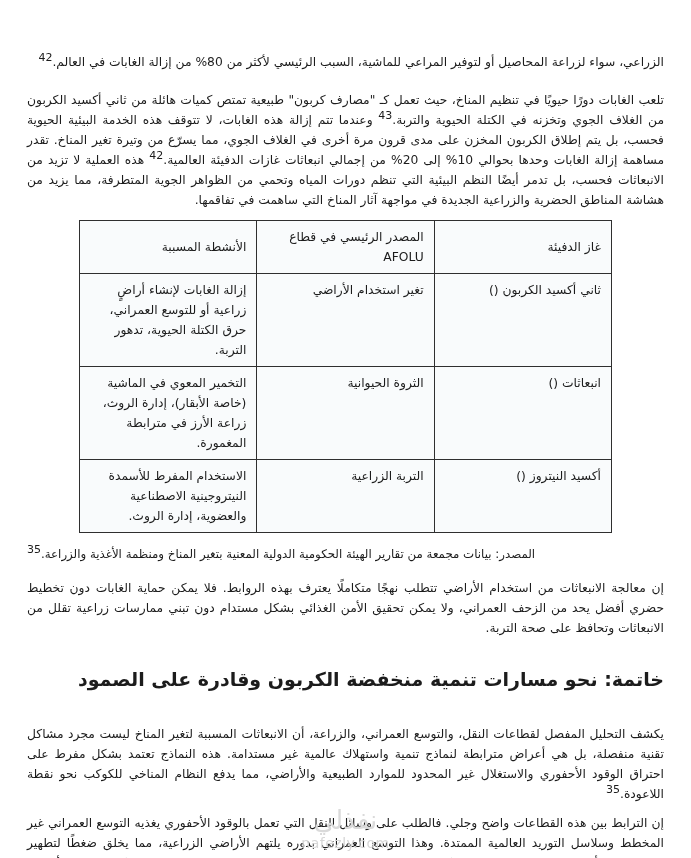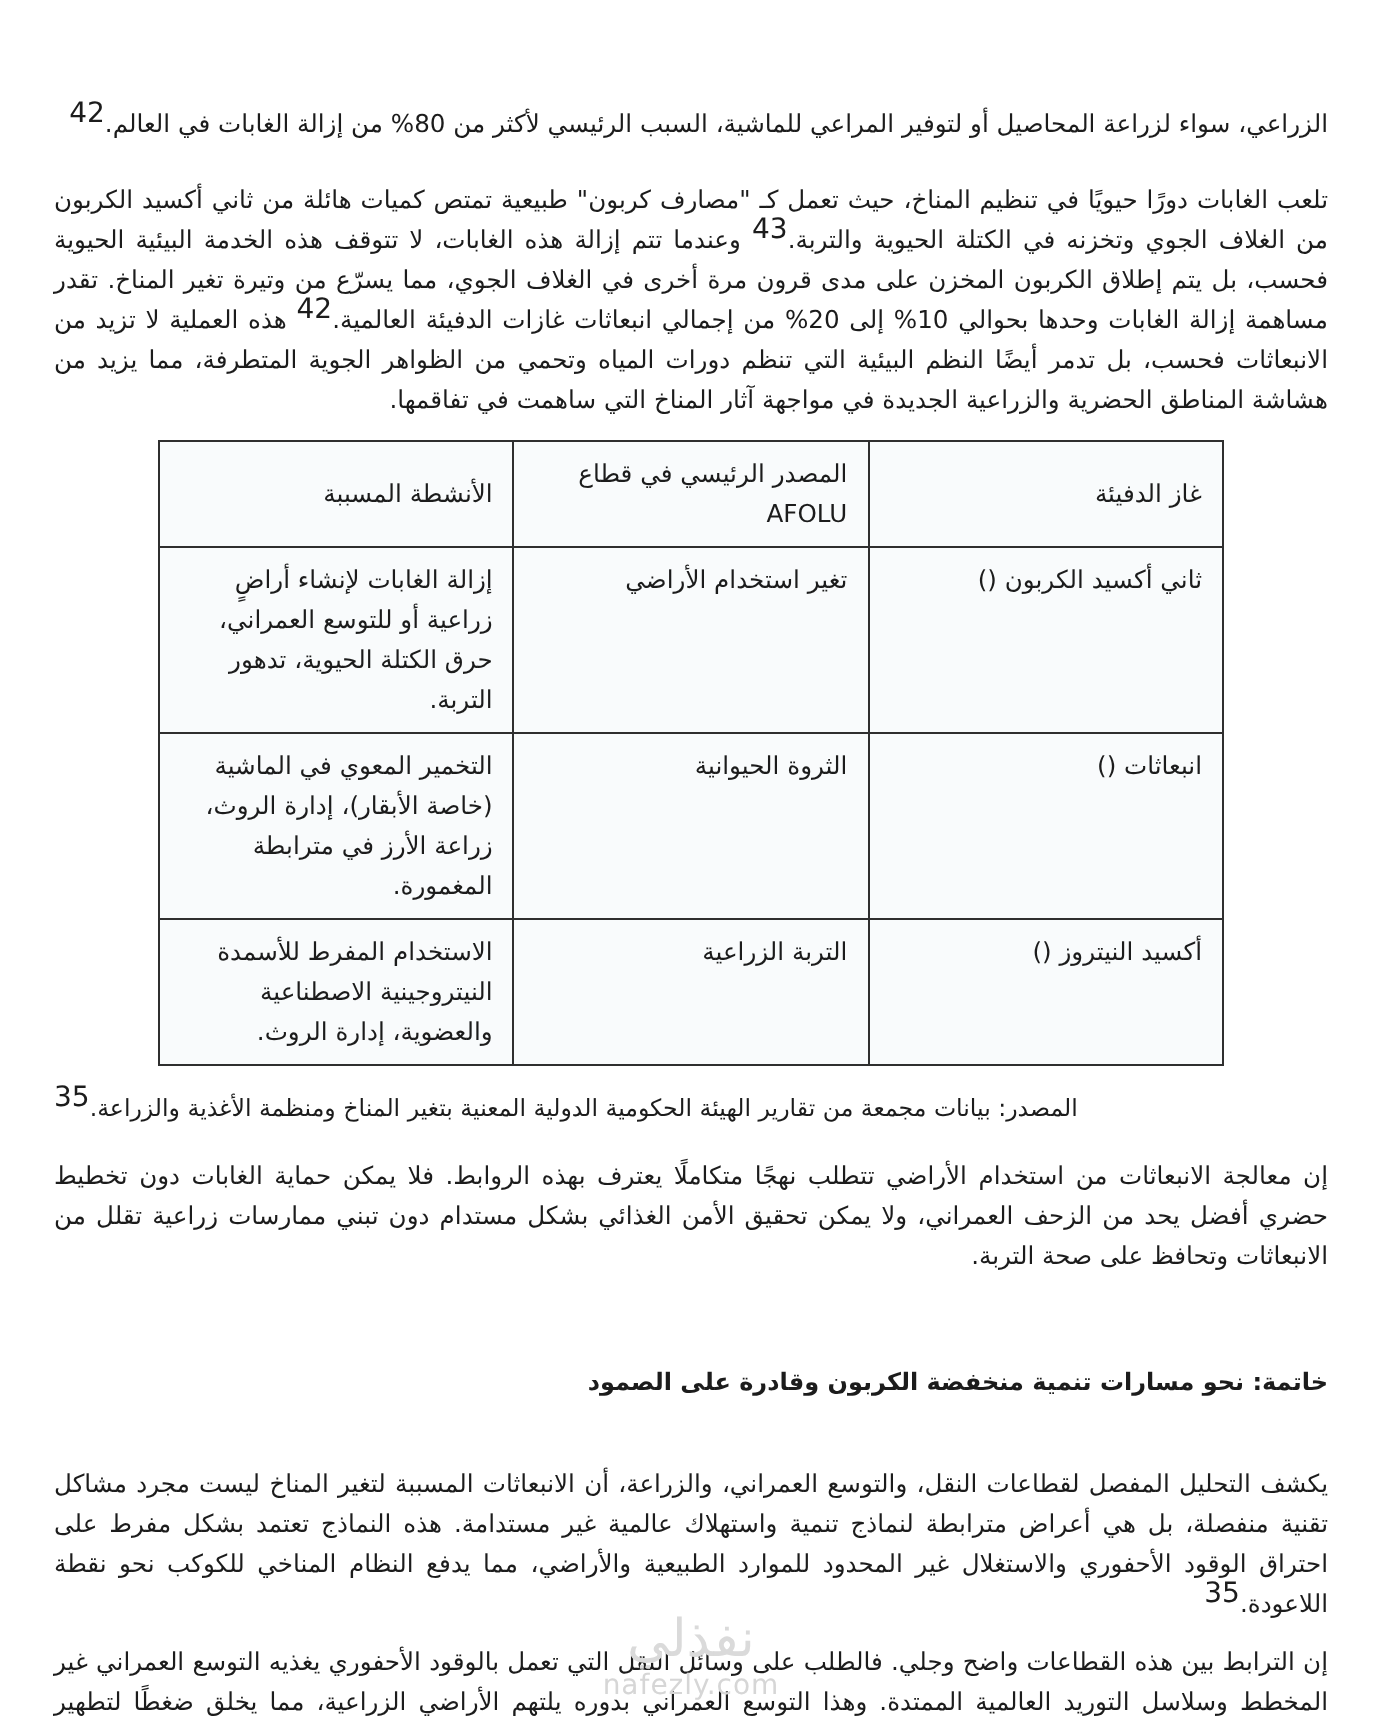--- a/index.html
+++ b/index.html
@@ -18,21 +18,21 @@
   .para{
     font-size:12.3px;
     line-height:20px;
     text-align:justify;
     margin:0 0 9px 0;
   }
   .para.single{
     text-align:right;
     margin-bottom:18px;
   }
-  sup{font-size:14px;line-height:0;}
+  sup{font-size:11px;line-height:0;}
   table.afolu{
     border-collapse:collapse;
     margin:10px auto 12px auto;
     width:533px;
     table-layout:fixed;
     background:#f9fbfc;
   }
   table.afolu th, table.afolu td{
     border:1px solid #2f2f2f;
     padding:6px 10px;
@@ -50,24 +50,24 @@
   table.afolu tbody tr:nth-child(1){height:74px;}
   table.afolu tbody tr:nth-child(2){height:70px;}
   table.afolu tbody tr:nth-child(3){height:63px;}
   .source-note{
     font-size:11.8px;
     line-height:18px;
     text-align:left;
     margin:0 0 15px 0;
   }
   .section-heading{
-    font-size:12px;
+    font-size:19px;
     font-weight:bold;
     text-align:right;
-    margin:46px 0 34px 0;
+    margin:30px 0 34px 0;
   }
   .watermark{
     position:absolute;
     bottom:6px;
     left:0;right:0;
     text-align:center;
   }
   .wm-logo{
     display:block;
     font-size:26px;

